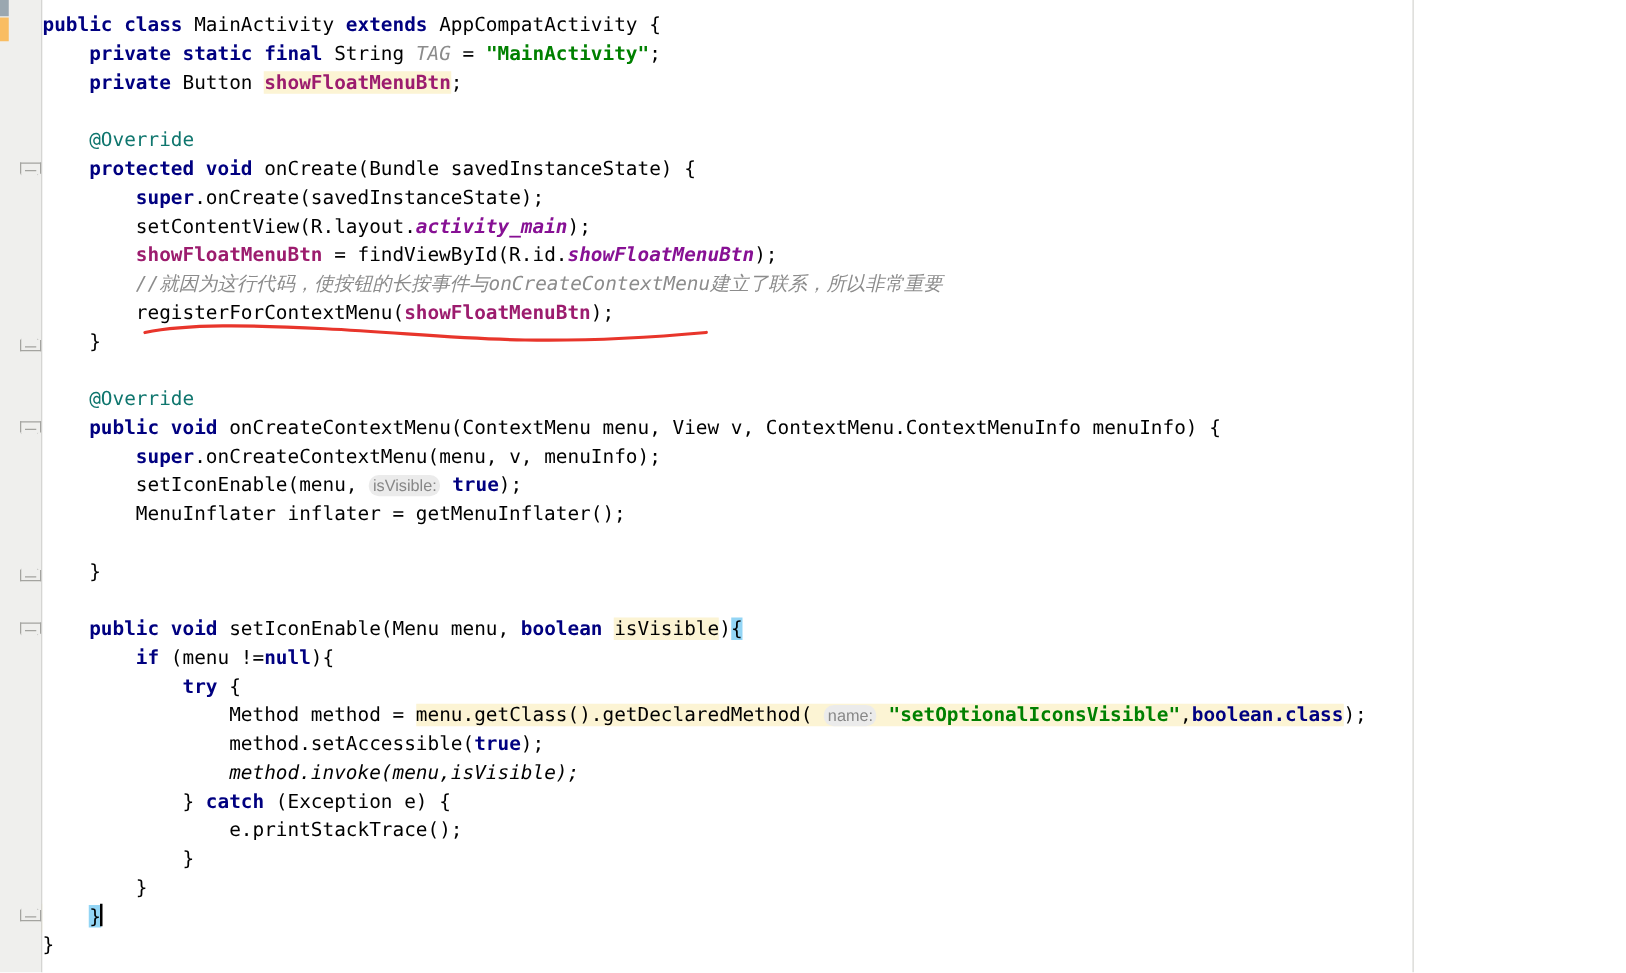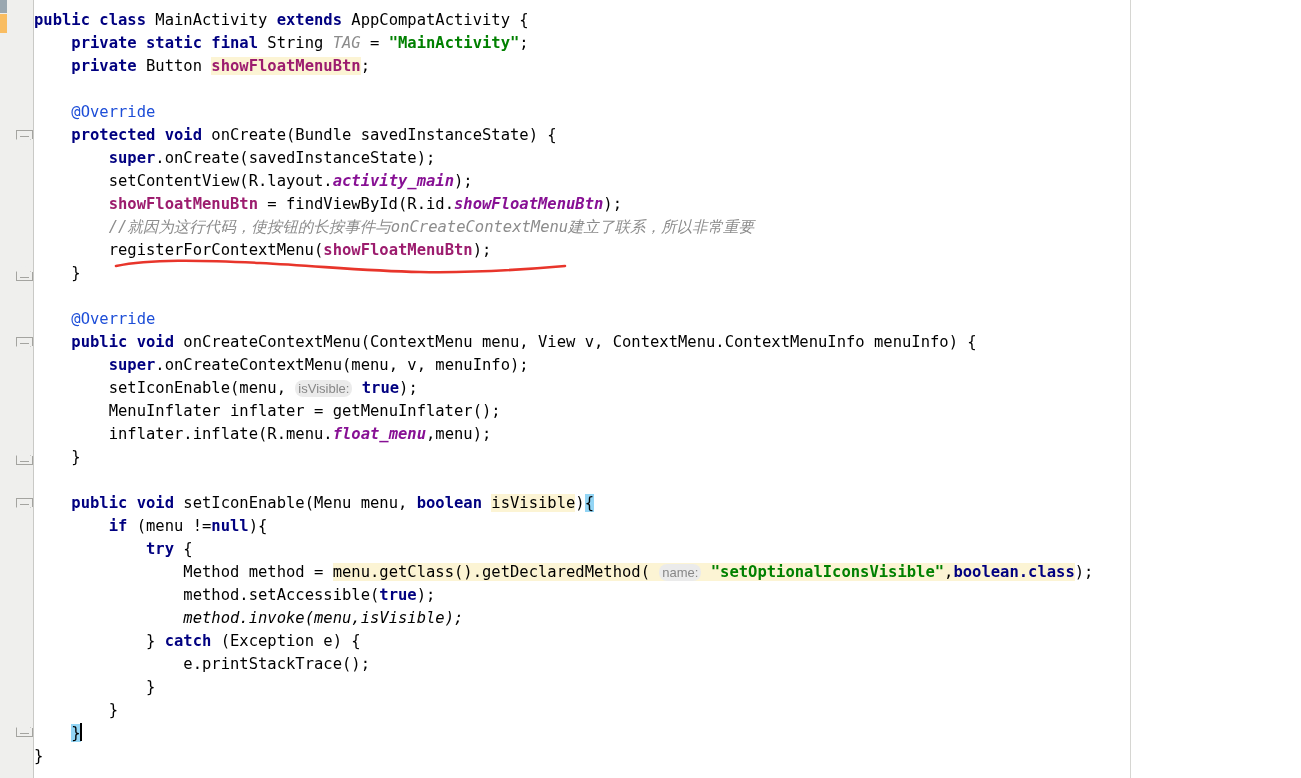--- a/index.html
+++ b/index.html
@@ -125,21 +125,21 @@
     width: 1301px;
     height: 23px;
     background: #fdf8e3;
   }
 
   
   .kw   { color: #000080; font-weight: bold; }
   .str  { color: #008000; font-weight: bold; }
   .fldb { color: #9c1c6e; font-weight: bold; }
   .stat { color: #8c8c8c; font-style: italic; }
-  .anno { color: #1d4ed8; }
+  .anno { color: #0f766e; }
   .cmt  { color: #8c8c8c; font-style: italic; }
   .ital { color: #871094; font-style: italic; font-weight: bold; }
   .plain{ color: #000000; }
 
   
   .hl-ident { background: #fcf4d4; }
   .hl-brace { background: #93d5f5; }
   .hl-band  { background: #fcf4d4; }
 
   
@@ -230,21 +230,20 @@
     <div class="line" style="top:308px;"><span class="txt">    <span class="anno">@Override</span></span></div>
 
     <div class="line" style="top:331px;"><span class="txt">    <span class="kw">public</span> <span class="kw">void</span> <span class="plain">onCreateContextMenu</span>(<span class="plain">ContextMenu</span> <span class="plain">menu</span>, <span class="plain">View</span> <span class="plain">v</span>, <span class="plain">ContextMenu</span>.ContextMenuInfo <span class="plain">menuInfo</span>) {</span></div>
 
     <div class="line" style="top:354px;"><span class="txt">        <span class="kw">super</span>.<span class="plain">onCreateContextMenu</span>(<span class="plain">menu</span>, <span class="plain">v</span>, <span class="plain">menuInfo</span>);</span></div>
 
     <div class="line" style="top:377px;"><span class="txt">        <span class="plain">setIconEnable</span>(<span class="plain">menu</span>, <span class="hint">isVisible:</span> <span class="kw">true</span>);</span></div>
 
     <div class="line" style="top:400px;"><span class="txt">        <span class="plain">MenuInflater</span> <span class="plain">inflater</span> = <span class="plain">getMenuInflater</span>();</span></div>
 
-    <div class="line" style="top:423px;"><span class="txt">        <span class="plain">inflater</span>.<span class="plain">inflate</span>(<span class="plain">R</span>.<span class="plain">menu</span>.<span class="ital">float_menu</span>,<span class="plain">menu</span>);</span></div>
 
     <div class="line" style="top:446px;"><span class="txt">    }</span></div>
 
     <div class="line" style="top:492px;"><span class="txt">    <span class="kw">public</span> <span class="kw">void</span> <span class="plain">setIconEnable</span>(<span class="plain">Menu</span> <span class="plain">menu</span>, <span class="kw">boolean</span> <span class="plain hl-ident">isVisible</span>)<span class="hl-brace">{</span></span></div>
 
     <div class="line" style="top:515px;"><span class="txt">        <span class="kw">if</span> (<span class="plain">menu</span> !=<span class="kw">null</span>){</span></div>
 
     <div class="line" style="top:538px;"><span class="txt">            <span class="kw">try</span> {</span></div>
 
     <div class="line" style="top:561px;"><span class="txt">                <span class="plain">Method</span> <span class="plain">method</span> = <span class="hl-band"><span class="plain">menu</span>.<span class="plain">getClass</span>().<span class="plain">getDeclaredMethod</span>( <span class="hint">name:</span> <span class="str">"setOptionalIconsVisible"</span>,<span class="kw">boolean.class</span></span>);</span></div>

